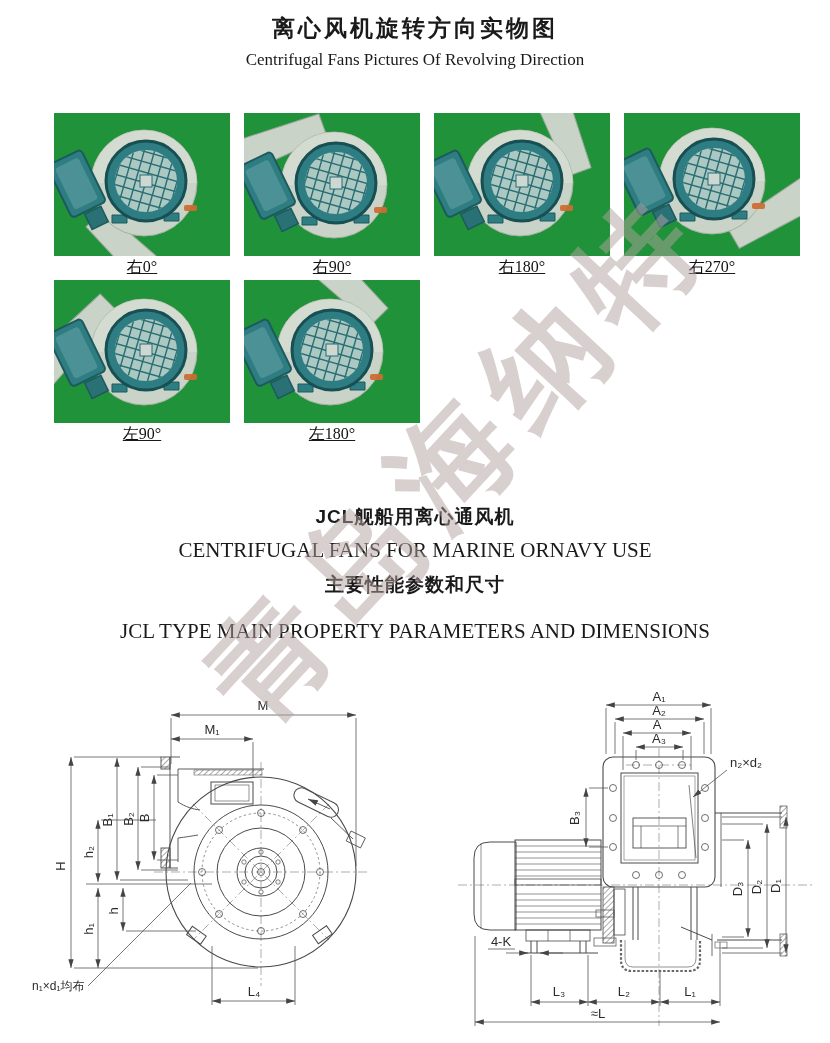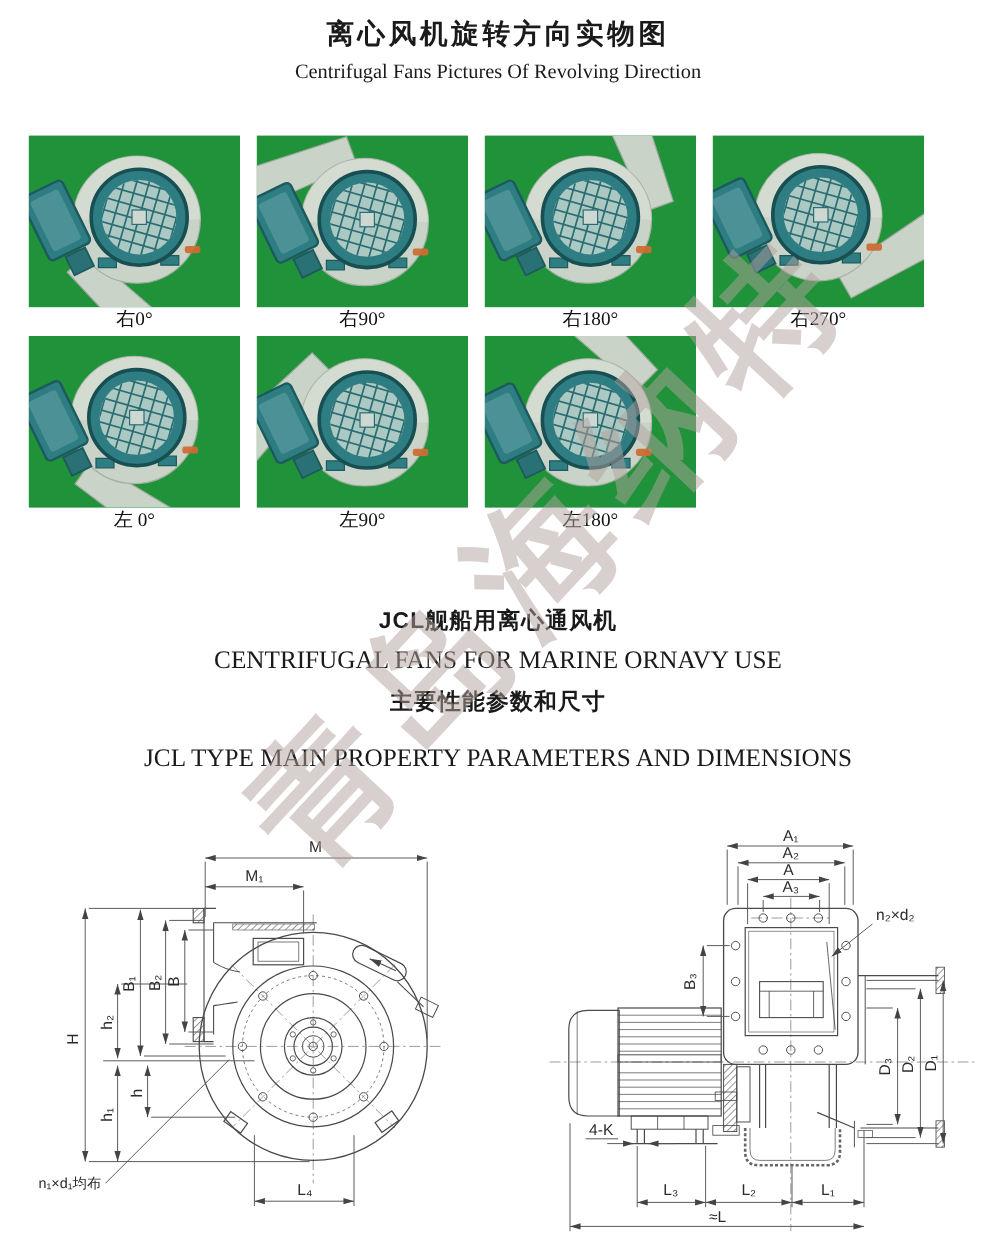--- a/index.html
+++ b/index.html
@@ -9,22 +9,22 @@
   }
   .title-zh{
     position:absolute;top:13px;left:0;width:100%;text-align:center;
     font-size:23px;font-weight:bold;letter-spacing:3px;
   }
   .title-en{
     position:absolute;top:50px;left:0;width:100%;text-align:center;
     font-family:"Liberation Serif",serif;font-size:17px;
   }
   .grid{
-    position:absolute;top:113px;left:24px;width:748px;
-    display:grid;grid-template-columns:repeat(4,176px);column-gap:14px;row-gap:2px;
+    position:absolute;top:113px;left:54px;width:748px;
+    display:grid;grid-template-columns:repeat(4,176px);column-gap:14px;row-gap:2px;text-decoration:underline;
   }
   .cell{width:176px;}
   .photo{
     width:176px;height:143px;background:var(--photo_green,#1f923a);
     overflow:hidden;position:relative;
   }
   .plabel{
     height:22px;line-height:22px;text-align:center;
     font-family:"Liberation Serif",serif;font-size:16px;color:#111;
   }
@@ -115,31 +115,20 @@
   <div class="cell">
     <div class="photo">
       <svg viewBox="0 0 176 143" width="176" height="143">
         <g transform="translate(88,68)">
             <use href="#fanPlate" transform="rotate(150)"></use>
             <use href="#fanBody"></use>
           </g>
       </svg>
     </div>
     <div class="plabel">右270°</div>
-  </div>
-  <div class="cell">
-    <div class="photo">
-      <svg viewBox="0 0 176 143" width="176" height="143">
-        <g transform="translate(88,70)">
-            <use href="#fanPlate" transform="rotate(215)"></use>
-            <use href="#fanBody"></use>
-          </g>
-      </svg>
-    </div>
-    <div class="plabel">左 0°</div>
   </div>
   <div class="cell">
     <div class="photo">
       <svg viewBox="0 0 176 143" width="176" height="143">
         <g transform="translate(90,72)">
             <use href="#fanPlate" transform="rotate(315)"></use>
             <use href="#fanBody"></use>
           </g>
       </svg>
     </div>

